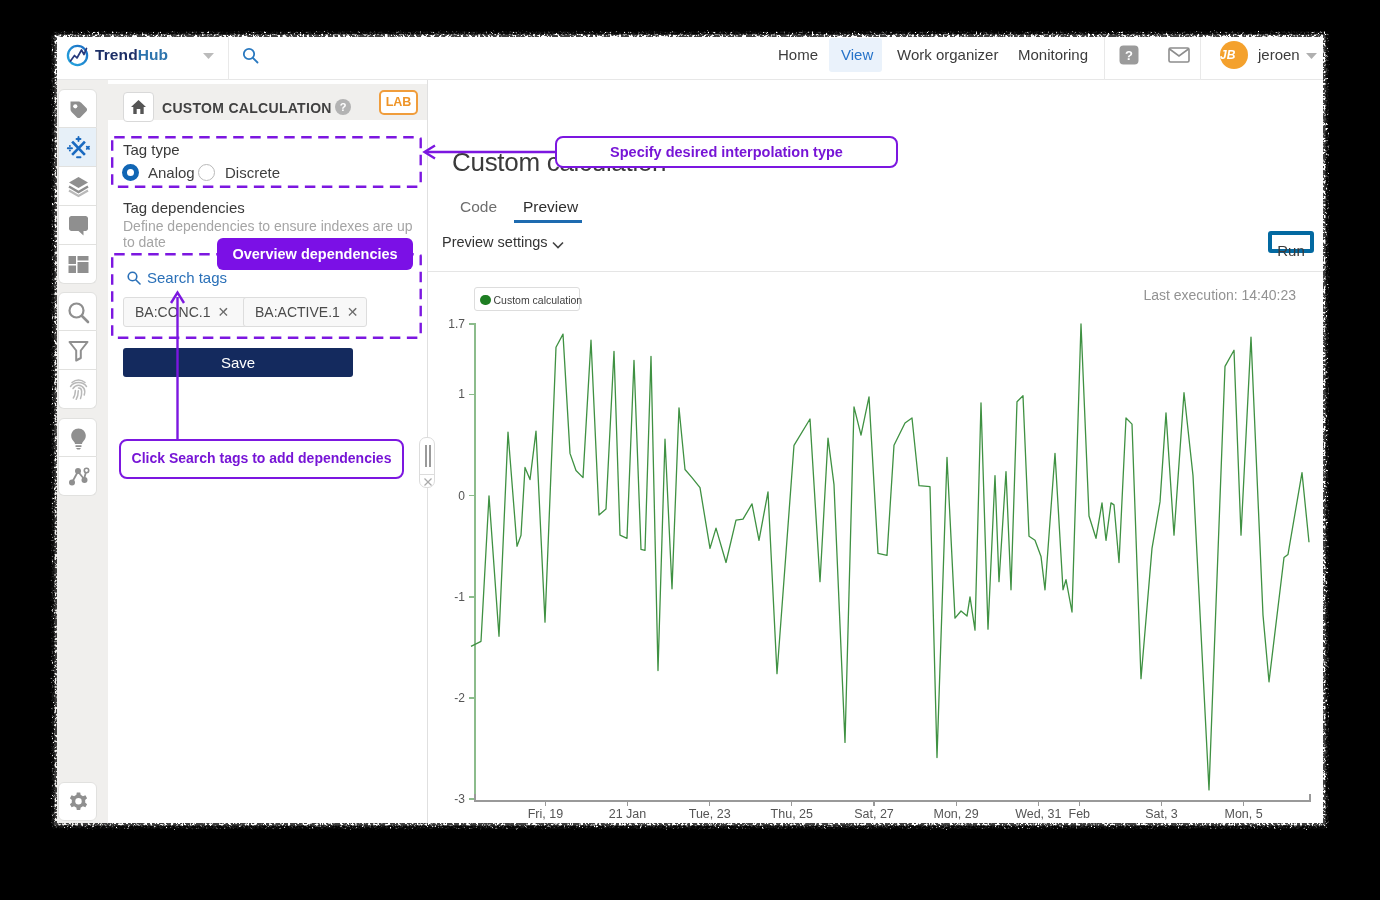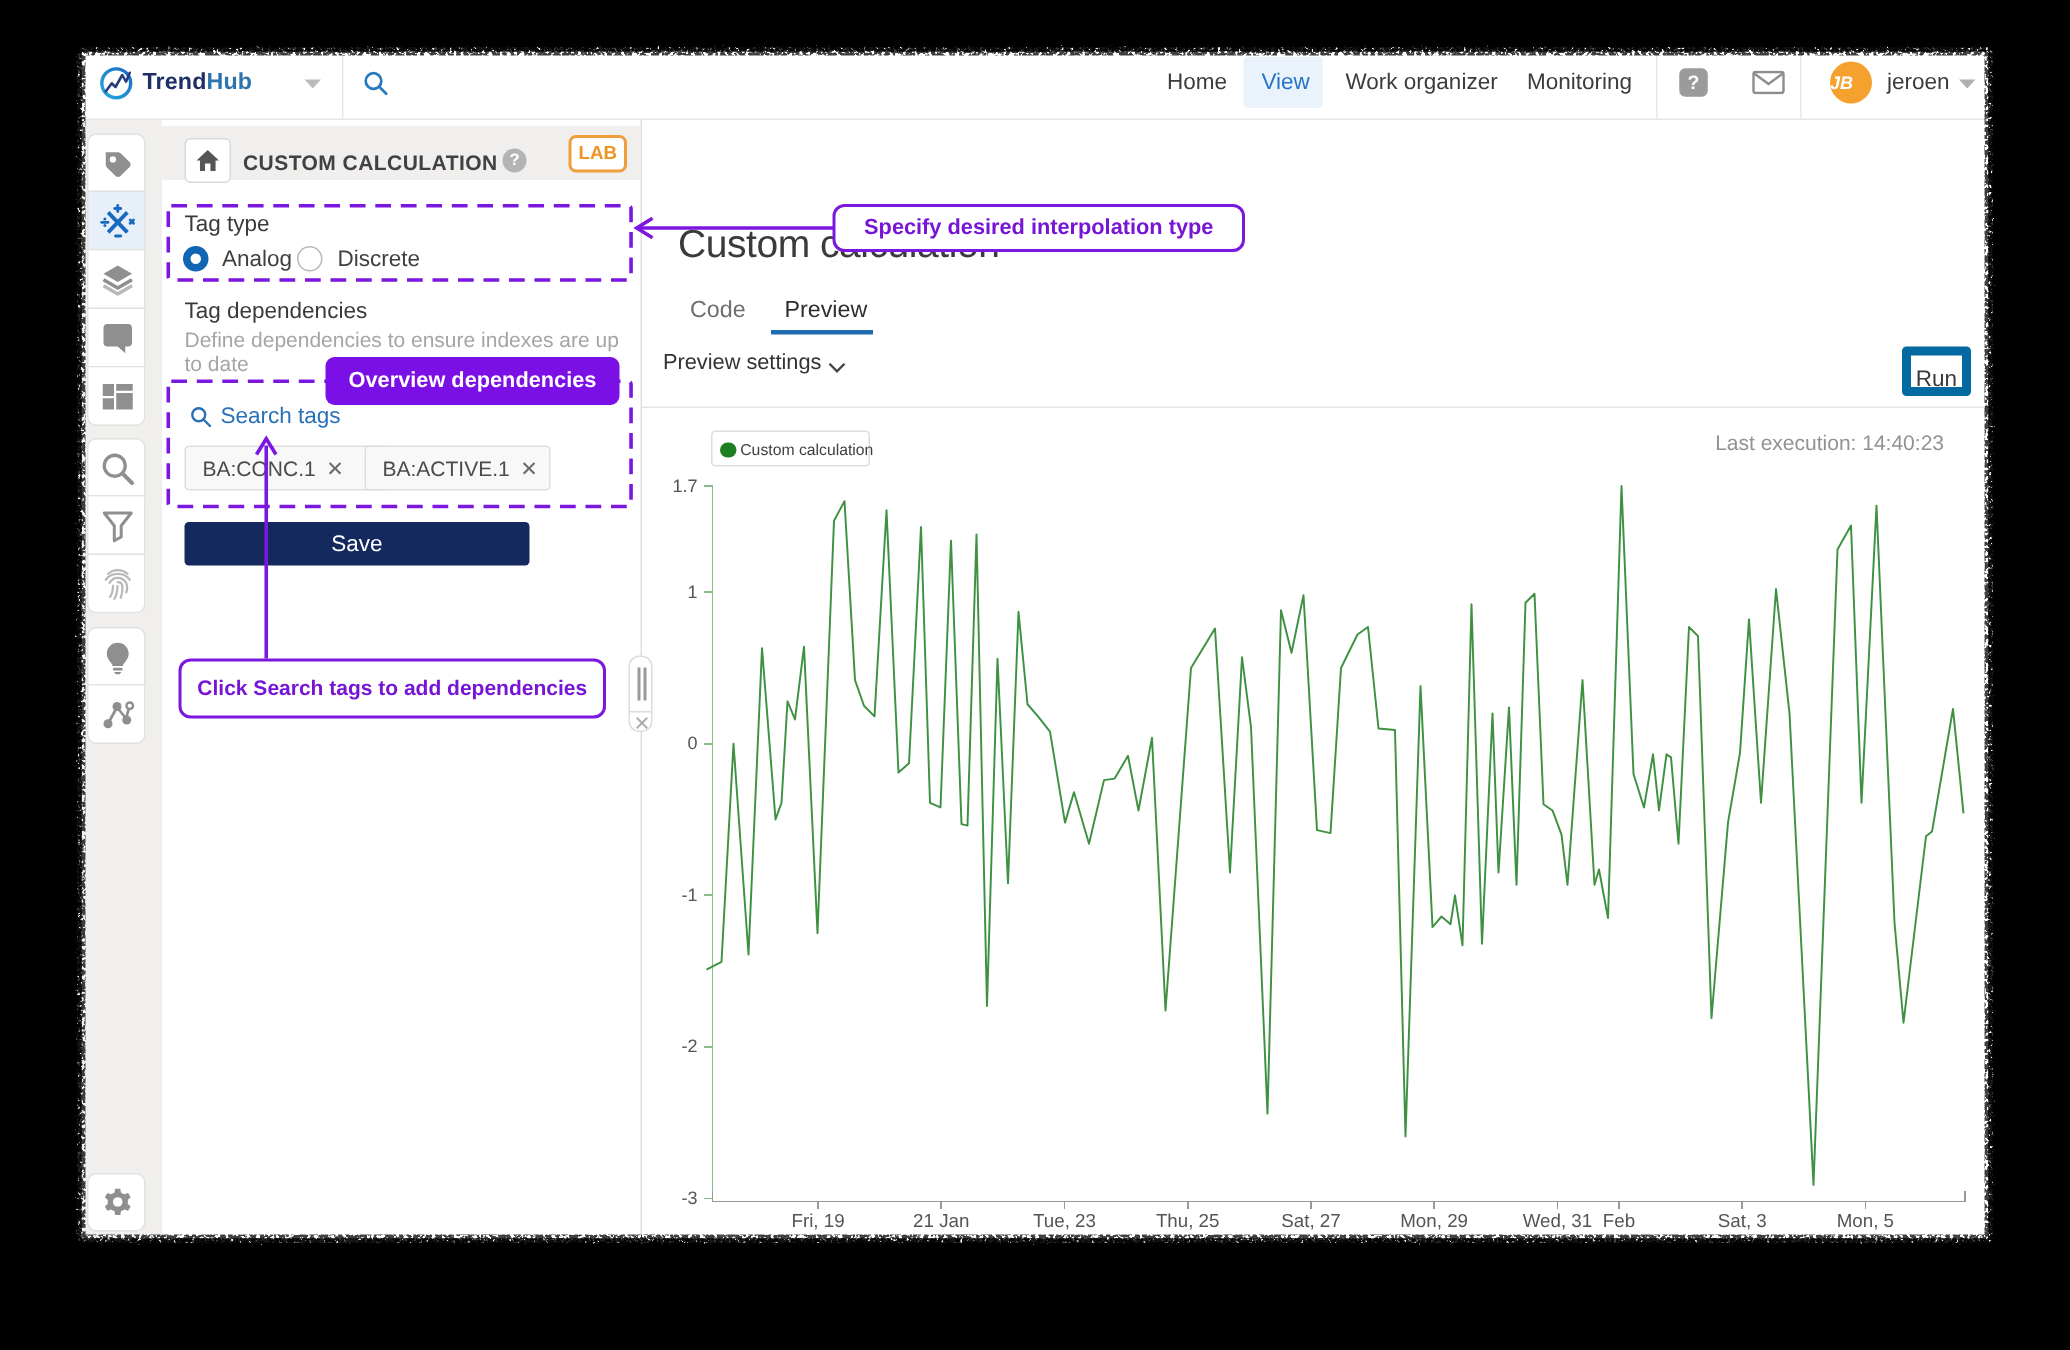--- a/index.html
+++ b/index.html
@@ -64,21 +64,21 @@
 #resizer .hr { position:absolute; left:0; top:36px; width:14px; height:1px; background:#dcdcdc; }
 
 
 #main { position:absolute; left:378px; top:50px; width:902px; height:750px; background:#fff; }
 #title { position:absolute; left:24px; top:67px; font-size:26px; font-weight:500; color:#3b3b3b; letter-spacing:-0.3px; }
 .tab { position:absolute; top:118px; font-size:15.5px; }
 #tabcode { left:32px; color:#6e6e6e; }
 #tabprev { left:95px; color:#2f2f2f; font-weight:500;}
 #tabline { position:absolute; left:86px; top:140px; width:68px; height:2.5px; background:#1e6bb0; }
 #prevset { position:absolute; left:14px; top:154px; font-size:14.5px; color:#333; }
-#runbtn { position:absolute; left:840px; top:151px; width:46px; height:33px; border:6px solid #0369a1;
+#runbtn { position:absolute; left:840px; top:151px; width:46px; height:22px; border:4px solid #0369a1;
   border-radius:3px; font-size:15px; color:#3a3a3a; text-align:center; line-height:31px; }
 #hdiv { position:absolute; left:0px; top:190.5px; width:902px; height:1px; background:#e5e5e5; }
 #legend { position:absolute; left:46px; top:207px; width:106px; height:24px; border:1px solid #ddd;
   border-radius:3px; background:#fff; }
 #legend .dot { position:absolute; left:5px; top:6.5px; width:10.5px; height:10.5px; border-radius:50%;
   background:#1e7e22; }
 #legend .lt { position:absolute; left:18.5px; top:5.5px; white-space:nowrap; font-size:10.5px; color:#3f3f3f; }
 #lastexec { position:absolute; right:34px; top:207px; font-size:14px; color:#929292; }
 
 #frame { position:absolute; left:0; top:0; z-index:100; pointer-events:none; }
@@ -332,21 +332,21 @@
     <text x="741.8" y="788" font-size="12.5" fill="#555" text-anchor="middle">Thu, 25</text>
     <text x="824.0" y="788" font-size="12.5" fill="#555" text-anchor="middle">Sat, 27</text>
     <text x="906.1" y="788" font-size="12.5" fill="#555" text-anchor="middle">Mon, 29</text>
     <text x="988.3" y="788" font-size="12.5" fill="#555" text-anchor="middle">Wed, 31</text>
     <text x="1029.3" y="788" font-size="12.5" fill="#555" text-anchor="middle">Feb</text>
     <text x="1111.5" y="788" font-size="12.5" fill="#555" text-anchor="middle">Sat, 3</text>
     <text x="1193.6" y="788" font-size="12.5" fill="#555" text-anchor="middle">Mon, 5</text>
     <polyline points="421,616.4 431,611.3 439,465.8 449,606.3 458,402.1 467,516.3 471,505.2 475,437.5 480,449.6 486,401.1 495,592.1 506,317.2 513,304.1 520,423.4 526,440.5 533,447.6 541,310.2 549,485.0 556,478.9 564,321.3 570,505.2 577,508.3 584,330.4 591,519.4 595,520.4 601,326.3 608,640.6 615,409.2 622,558.8 629,377.9 635,439.5 642,447.6 650,457.7 660,518.4 666,498.1 676,532.5 686,490.1 693,489.1 702,473.9 709,510.3 718,461.8 727,643.7 744,415.3 760,389.0 770,551.7 778,408.2 784,454.7 795,712.4 804,376.9 811,405.2 819,366.8 828,523.4 837,525.4 844,415.3 855,393.0 862,388.0 869,455.7 880,456.7 887,727.6 897,427.4 905,588.1 911,581.0 917,586.1 920,566.9 925,600.2 931,372.8 938,599.2 945,445.6 949,551.7 956,441.6 961,559.8 967,371.8 973,365.8 979,506.2 985,510.3 991,526.4 995,559.8 1005,423.4 1013,559.8 1016,549.7 1022,582.0 1031,294.0 1039,486.0 1046,508.3 1052,472.9 1056,510.3 1061,472.9 1064,474.9 1069,532.5 1076,388.0 1082,394.1 1091,648.7 1102,518.4 1110,471.9 1116,382.9 1124,505.2 1134,362.7 1143,445.6 1159,759.9 1175,336.4 1184,320.3 1191,505.2 1201,307.1 1213,585.1 1219,651.8 1234,527.5 1238,524.4 1252,442.6 1259,512.3" fill="none" stroke="#3f9142" stroke-width="1.3" stroke-linejoin="round"></polyline>
   </svg>
 
-  <div class="abs" style="left:505px; top:106px; width:275px; height:32px; background:#fff;
+  <div class="abs" style="left:505px; top:106px; width:343px; height:32px; background:#fff;
     border:2.5px solid #7c17e0; border-radius:8px; color:#7715d6; font-size:14.5px; font-weight:bold;
     text-align:center; line-height:28px; z-index:6;">Specify desired interpolation type</div>
   <svg class="abs" style="left:370px; top:112px; z-index:6;" width="136" height="20">
     <line x1="5" y1="10" x2="136" y2="10" stroke="#7c17e0" stroke-width="2.4"></line>
     <path d="M15,3.5 L4.5,10 L15,16.5" fill="none" stroke="#7c17e0" stroke-width="2.4"></path>
   </svg>
 </div>
 
 <svg id="frame" width="1380" height="900" viewBox="0 0 1380 900">
   <defs>

